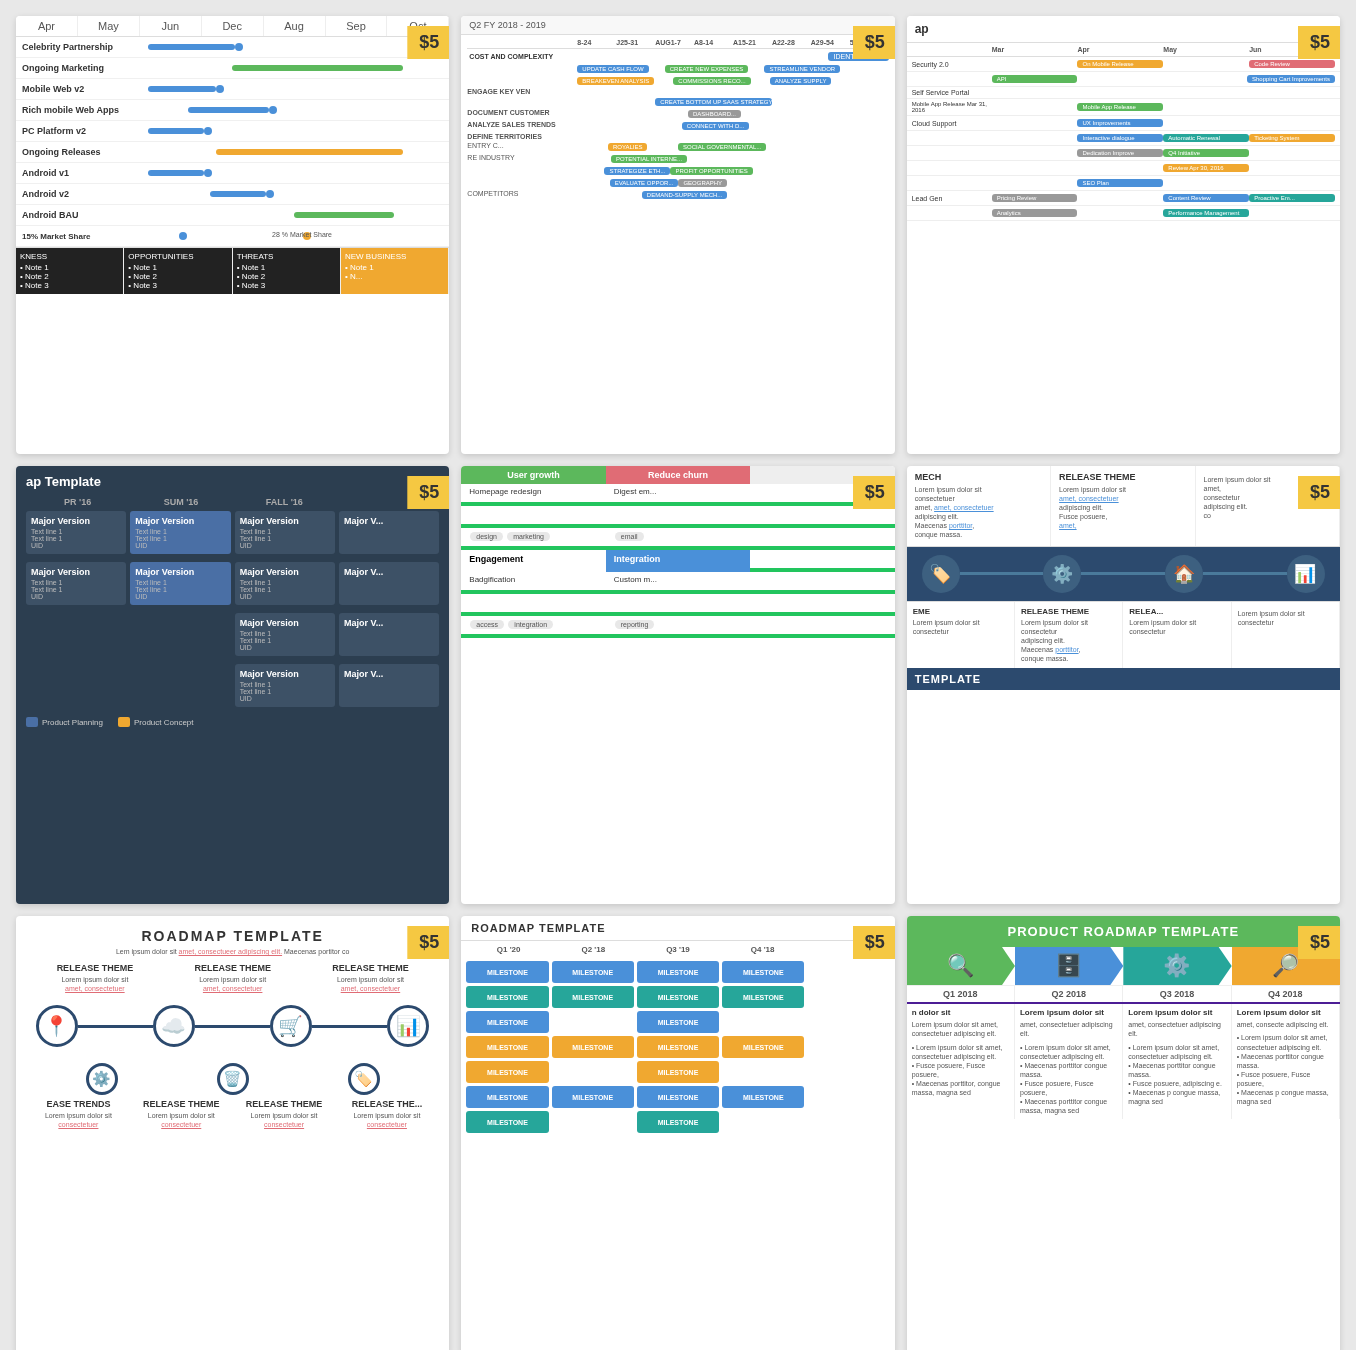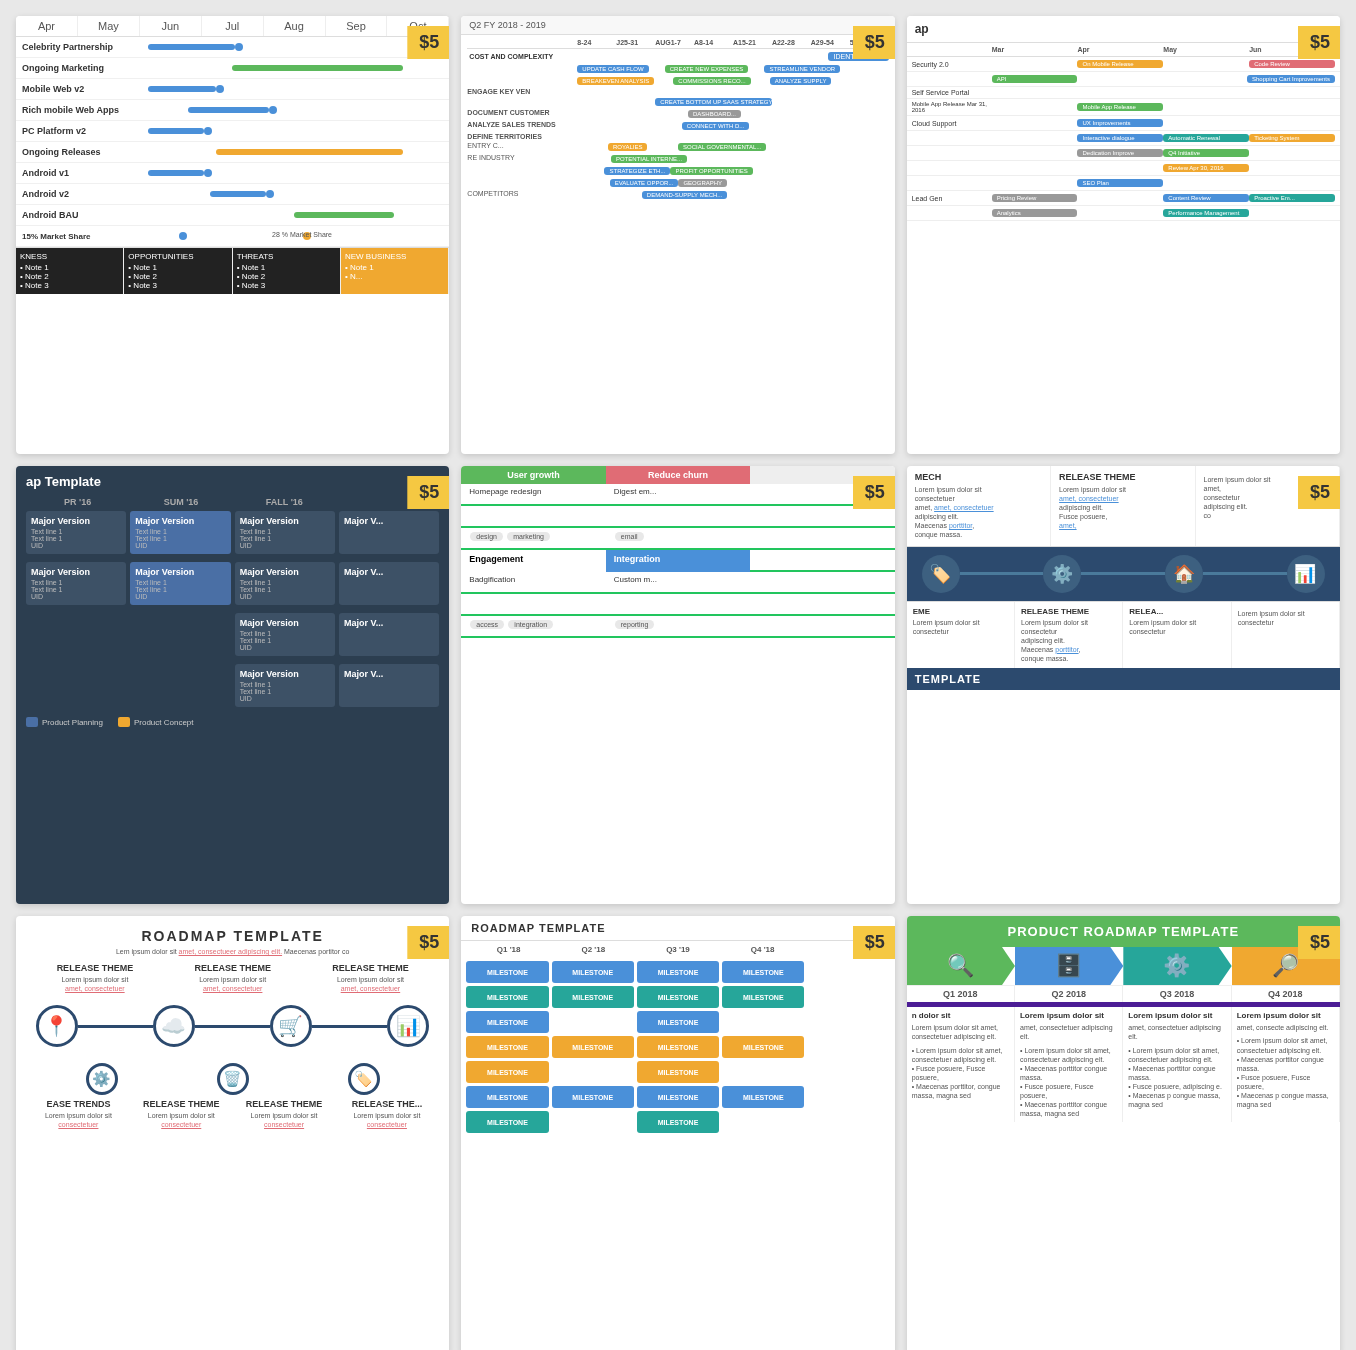--- a/index.html
+++ b/index.html
@@ -174,21 +174,21 @@
       padding: 4px 8px;
       font-size: 9px;
       font-weight: bold;
       text-align: center;
     }
     .nt-col-header.green { background: #5cb85c; color: #fff; }
     .nt-col-header.pink { background: #e06c75; color: #fff; }
     .nt-col-header.blue { background: #4a90d9; color: #fff; }
     .nt-item {
       padding: 3px 8px;
-      border-bottom: 2px solid #22c55e;
+      border-bottom: 4px solid #22c55e;
       font-size: 8px;
       color: #333;
       min-height: 22px;
     }
     .nt-tag {
       display: inline-block;
       background: #e8e8e8;
       border-radius: 10px;
       padding: 1px 6px;
       font-size: 7px;
@@ -404,21 +404,21 @@
 <body>
 
 <div class="grid">
 
   <div class="card card-1">
     <div class="price-badge">$5</div>
     <div class="timeline-header">
       <div>Apr</div>
       <div>May</div>
       <div>Jun</div>
-      <div>Jul</div>
+      <div>Dec</div>
       <div>Aug</div>
       <div>Sep</div>
       <div>Oct</div>
     </div>
 
     <div class="row">
       <div class="label">Celebrity Partnership</div>
       <div class="bar-container">
         <div class="bar bar-blue" style="left:5%;width:28%"></div>
         <div class="dot dot-blue" style="left:33%"></div>
@@ -991,21 +991,21 @@
         <div class="rb-title">RELEASE THE...</div>
         <div class="rb-text">Lorem ipsum dolor sit<br><a class="rb-link">consectetuer</a></div>
       </div>
     </div>
   </div>
 
   <div class="card card-8">
     <div class="price-badge">$5</div>
     <div class="header">ROADMAP TEMPLATE</div>
     <div class="quarter-row">
-      <div>Q1 '18</div>
+      <div>Q1 '20</div>
       <div>Q2 '18</div>
       <div>Q3 '19</div>
       <div>Q4 '18</div>
       <div></div>
     </div>
     <div class="milestone-section">
 
       <div class="ms-row">
         <div class="ms-cell ms-blue">MILESTONE</div>
         <div class="ms-cell ms-blue">MILESTONE</div>
@@ -1068,21 +1068,21 @@
     <div class="price-badge">$5</div>
     <div class="header">PRODUCT ROADMAP TEMPLATE</div>
 
     <div style="display:grid;grid-template-columns:repeat(4,1fr);background:#fff;border-bottom:1px solid #eee;">
       <div style="background:#5cb85c;height:38px;display:flex;align-items:center;justify-content:center;font-size:22px;clip-path:polygon(0 0,88% 0,100% 50%,88% 100%,0 100%);">🔍</div>
       <div style="background:#4a90d9;height:38px;display:flex;align-items:center;justify-content:center;font-size:22px;clip-path:polygon(0 0,88% 0,100% 50%,88% 100%,0 100%);">🗄️</div>
       <div style="background:#26a69a;height:38px;display:flex;align-items:center;justify-content:center;font-size:22px;clip-path:polygon(0 0,88% 0,100% 50%,88% 100%,0 100%);">⚙️</div>
       <div style="background:#f0a830;height:38px;display:flex;align-items:center;justify-content:center;font-size:22px;">🔎</div>
     </div>
 
-    <div style="display:grid;grid-template-columns:repeat(4,1fr);border-bottom:5px solid #4c1d95;">
+    <div style="display:grid;grid-template-columns:repeat(4,1fr);border-bottom:2px solid #4c1d95;">
       <div class="prt-date-col">Q1 2018</div>
       <div class="prt-date-col">Q2 2018</div>
       <div class="prt-date-col">Q3 2018</div>
       <div class="prt-date-col">Q4 2018</div>
     </div>
 
     <div class="prt-body">
       <div class="prt-body-col">
         <div class="prt-body-col-title">n dolor sit</div>
         <div class="prt-bullet">Lorem ipsum dolor sit amet, consectetuer adipiscing elt.</div>

